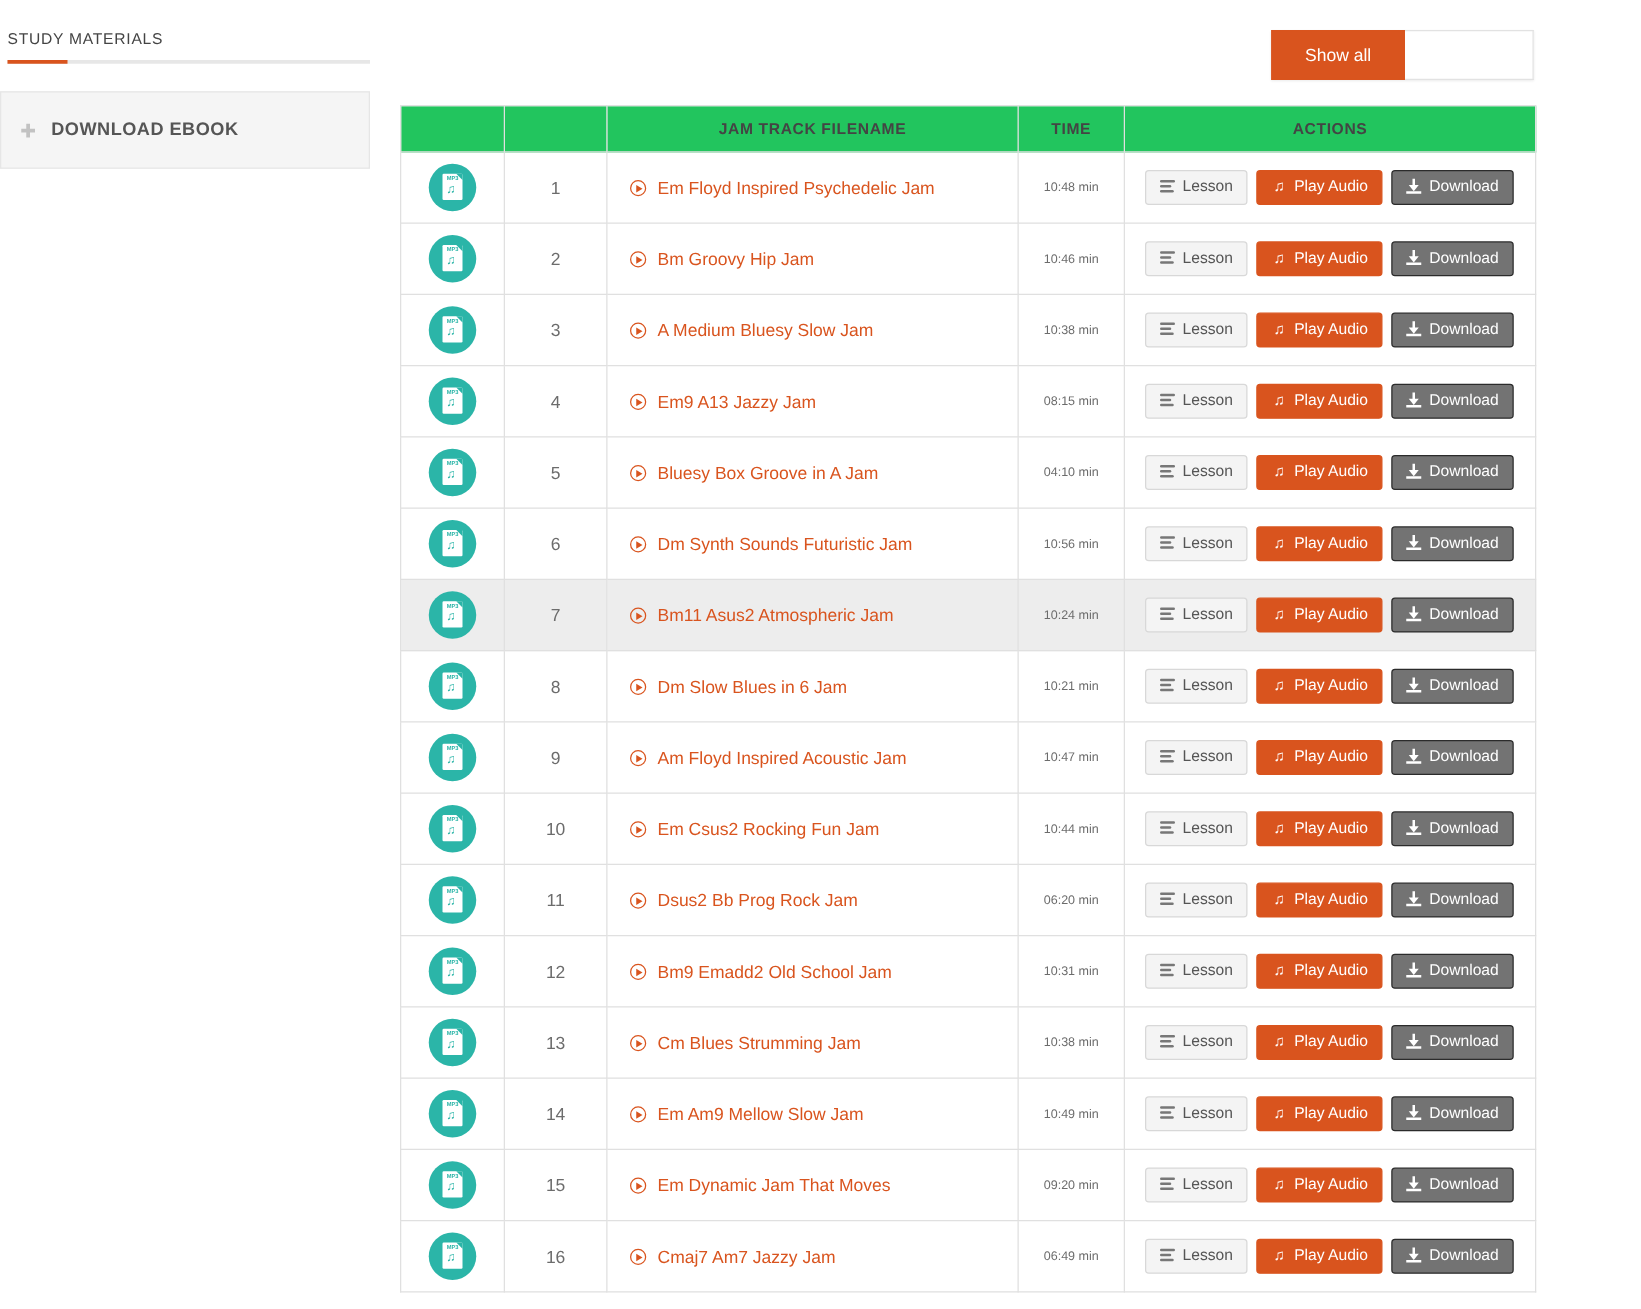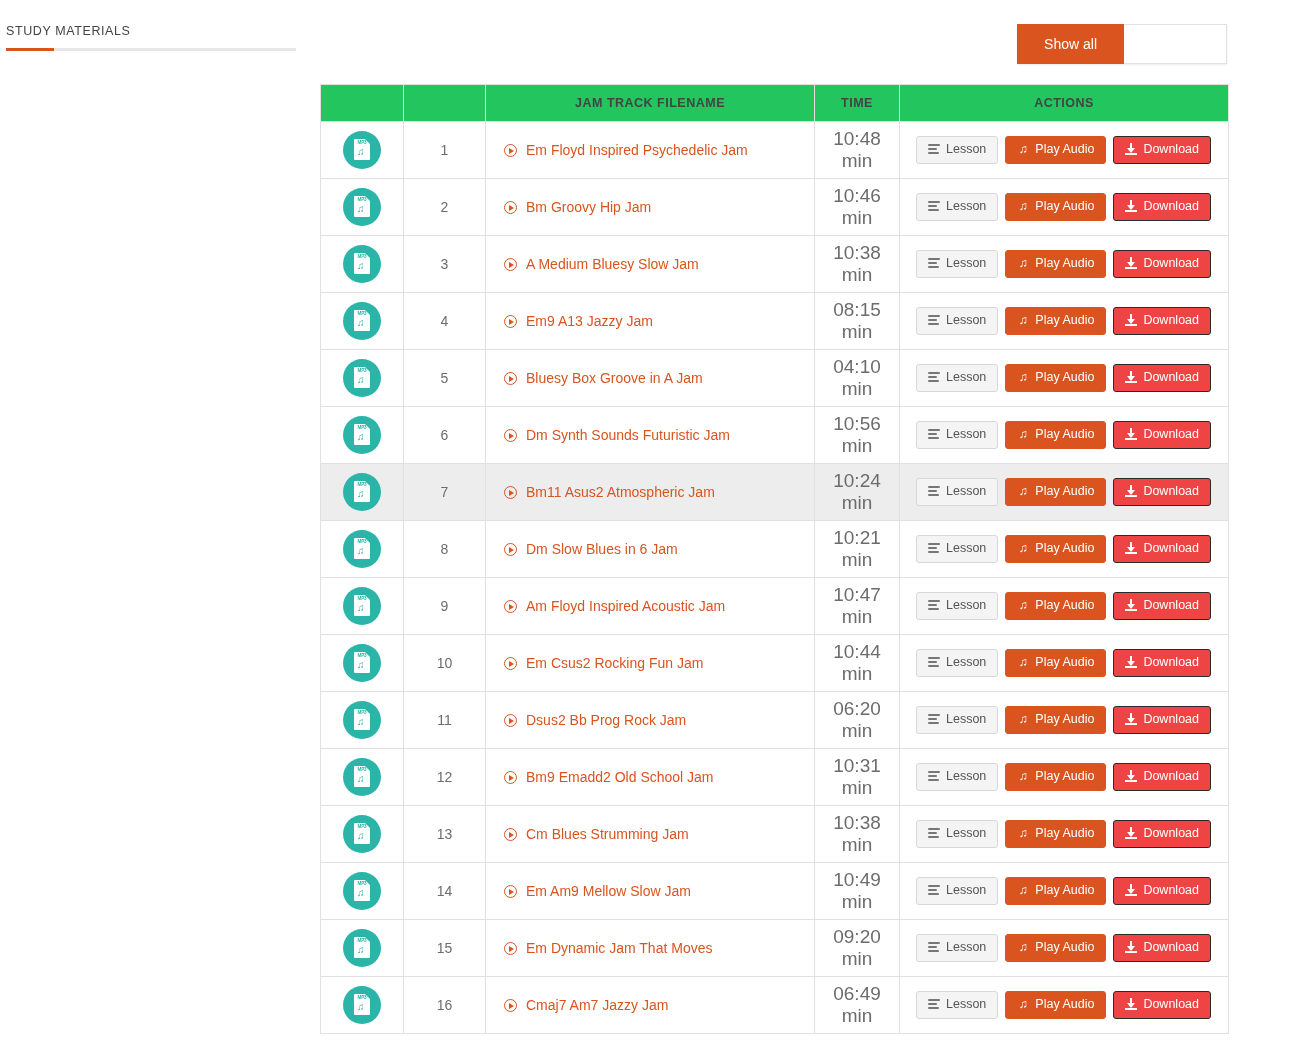--- a/index.html
+++ b/index.html
@@ -203,21 +203,21 @@
   .play-circle:after {
     content: "";
     position: absolute;
     left: 4px; top: 2.6px;
     border-style: solid;
     border-width: 3.2px 0 3.2px 5px;
     border-color: transparent transparent transparent #d9541e;
   }
   .time-cell {
     text-align: center;
-    font-size: 19px;
+    font-size: 10px;
     color: #6c6c6c;
   }
   .actions-cell {
     padding: 0 10px;
   }
   .actions-inner {
     display: flex;
     align-items: center;
     justify-content: flex-start;
     gap: 7px;
@@ -239,21 +239,21 @@
     background: #f4f4f4;
     color: #555;
     border: 1px solid #d8d8d8;
   }
   .btn-play {
     background: #d9541e;
     color: #fff;
     border: 1px solid #d9541e;
   }
   .btn-download {
-    background: #ef4444;
+    background: #737373;
     color: #fff;
     border: 1px solid #2b2b2b;
   }
   .ico { display: inline-block; width: 12px; height: 12px; position: relative; }
   
   .ico-lines i {
     position: absolute; left: 0; height: 1.8px; background: #777; border-radius: 1px;
   }
   .ico-lines i:nth-child(1) { top: 1px;  width: 12px; }
   .ico-lines i:nth-child(2) { top: 5px;  width: 9px; }
@@ -287,20 +287,24 @@
   }
 </style>
 </head>
 <body>
 
 <div class="page">
 
   <div class="sidebar">
     <div class="sidebar-title">STUDY MATERIALS</div>
     <div class="sidebar-rule"></div>
+    <div class="sidebar-panel">
+      <span class="plus-icon"></span>
+      <span class="sidebar-panel-label">DOWNLOAD EBOOK</span>
+    </div>
   </div>
 
   <div class="topbar">
     <button class="btn-showall">Show all</button>
     <button class="btn-blank"></button>
   </div>
 
   <div class="table-wrap">
     <table class="jam">
       <colgroup>

